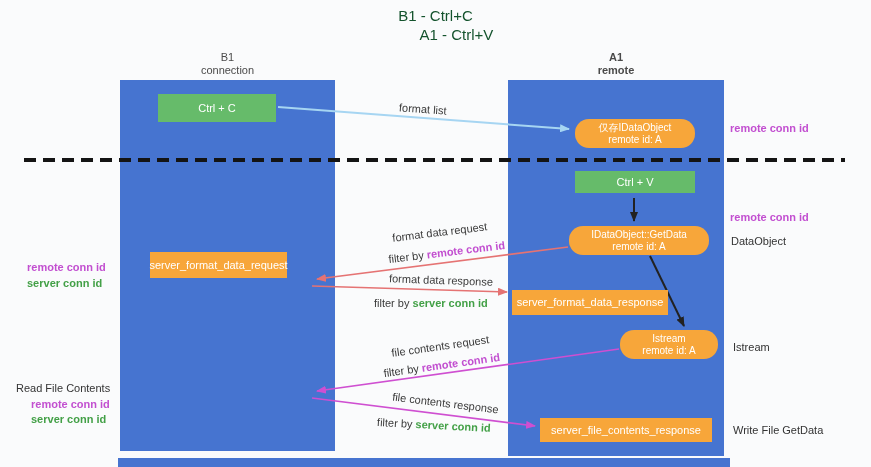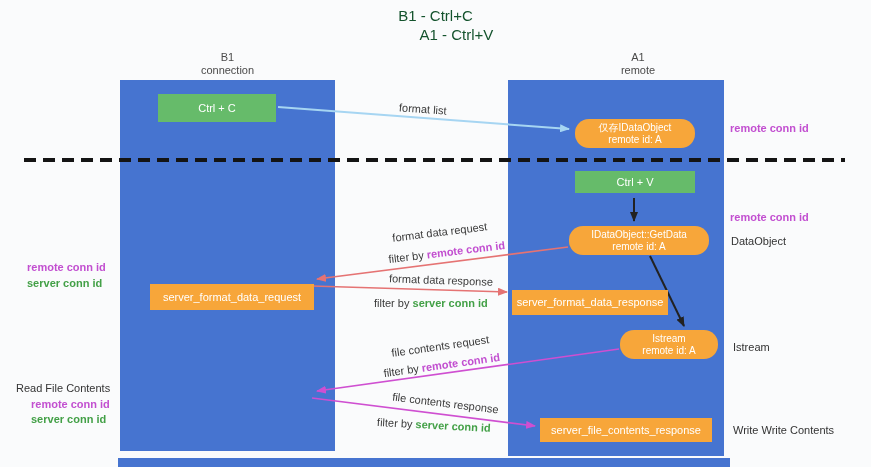--- a/index.html
+++ b/index.html
@@ -33,21 +33,21 @@
 
 <div class="canvas">
 
   <div class="title-line" style="top:7px;">B1 - Ctrl+C</div>
   <div class="title-line" style="top:26px;margin-left:21px;">A1 - Ctrl+V</div>
 
   <div class="col-header" style="left:120px; top:51px; width:215px;">
     <div>B1</div>
     <div>connection</div>
   </div>
-  <div class="col-header" style="left:530px; top:51px; width:216px;">
+  <div class="col-header" style="left:508px; top:51px; width:216px;font-weight:bold;">
     <div>A1</div>
     <div>remote</div>
   </div>
 
   <div class="lifeline" style="left:120px; top:80px; width:215px; height:371px;"></div>
   <div class="lifeline" style="left:508px; top:80px; width:216px; height:376px;"></div>
   <div class="bottom-bar" style="left:118px; top:458px; width:612px; height:9px;"></div>
 
   <div class="dashed" style="left:24px; top:158px; width:821px;"></div>
 
@@ -86,21 +86,21 @@
 
   <div class="box green" style="left:575px; top:171px; width:120px; height:22px;">
     <span>Ctrl + V</span>
   </div>
 
   <div class="box orange two" style="left:569px; top:226px; width:140px; height:29px;">
     <div>IDataObject::GetData</div>
     <div>remote id: A</div>
   </div>
 
-  <div class="box orange" style="left:150px; top:284px; width:164px; height:26px;align-items:center;">
+  <div class="box orange" style="left:150px; top:252px; width:137px; height:26px;align-items:center;">
     <span>server_format_data_request</span>
   </div>
 
   <div class="box orange" style="left:512px; top:290px; width:156px; height:25px;">
     <span>server_format_data_response</span>
   </div>
 
   <div class="box orange two" style="left:620px; top:330px; width:98px; height:29px;">
     <div>Istream</div>
     <div>remote id: A</div>
@@ -134,21 +134,21 @@
   <div class="albl" style="left:392px; top:397px; transform:rotate(7deg);">file contents response</div>
   <div class="albl" style="left:377px; top:419px; transform:rotate(3deg);">
     <span>filter by</span>
     <span class="greentx">server conn id</span>
   </div>
 
   <div class="side magenta" style="left:730px; top:122px;">remote conn id</div>
   <div class="side magenta" style="left:730px; top:211px;">remote conn id</div>
   <div class="side" style="left:731px; top:235px;">DataObject</div>
   <div class="side" style="left:733px; top:341px;">Istream</div>
-  <div class="side" style="left:733px; top:424px;">Write Write Contents</div>
+  <div class="side" style="left:733px; top:424px;">Write File GetData</div>
 
   <div class="side magenta" style="left:27px; top:261px;">remote conn id</div>
   <div class="side greentx" style="left:27px; top:277px;">server conn id</div>
   <div class="side" style="left:16px; top:382px;">Read File Contents</div>
   <div class="side magenta" style="left:31px; top:398px;">remote conn id</div>
   <div class="side greentx" style="left:31px; top:413px;">server conn id</div>
 
 </div>
 
 </body></html>

